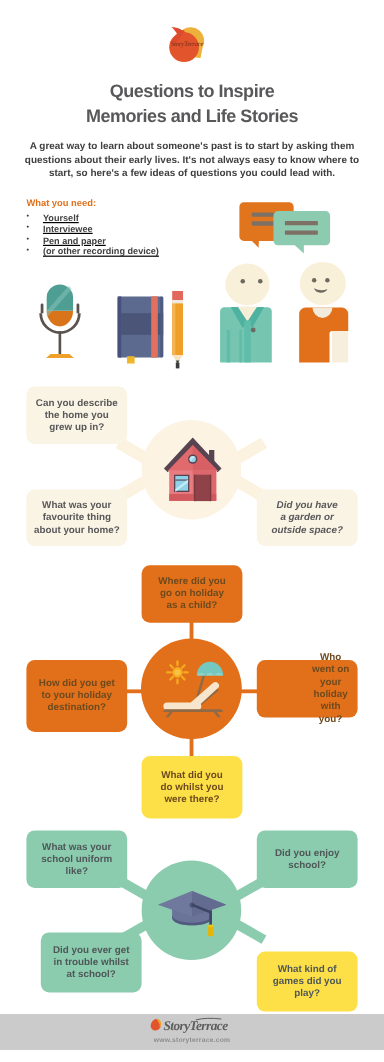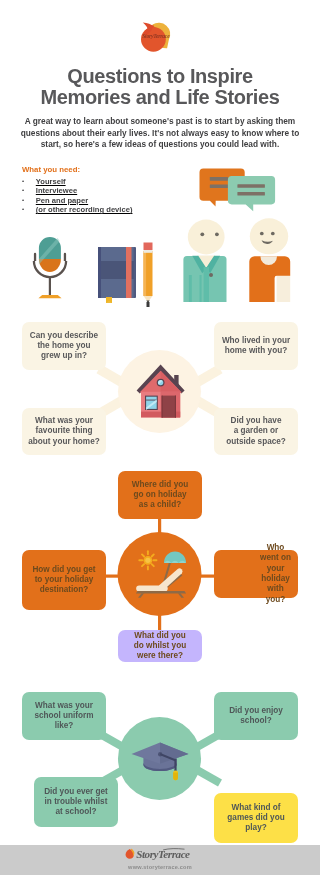--- a/index.html
+++ b/index.html
@@ -9,21 +9,21 @@
     font-family:"Liberation Sans",sans-serif;
     position:relative;overflow:hidden;
     -webkit-font-smoothing:antialiased;
   }
   .page{position:relative;width:320px;height:885px;background:#fff;}
   h1,p,ul,li{margin:0;padding:0;list-style:none;}
 
   
   .logo-top{position:absolute;left:50%;transform:translateX(-50%);top:17px;width:44px;height:36px;}
   .title{position:absolute;left:0;top:66px;width:320px;text-align:center;
-         font-size:20px;font-weight:bold;line-height:21.3px;color:#58585a;letter-spacing:-0.4px;}
+         font-size:15px;font-weight:bold;line-height:21.3px;color:#58585a;letter-spacing:-0.4px;}
   .intro{position:absolute;left:10px;top:116px;width:300px;text-align:center;
          font-size:8.3px;line-height:11.5px;color:#3f3f41;font-weight:bold;}
 
   
   .wyn-title{position:absolute;left:22px;top:165px;font-size:7.8px;font-weight:bold;color:#e2701a;}
   .wyn-list{position:absolute;left:22px;top:177px;width:200px;margin:0;padding:0;list-style:none;text-decoration:underline;}
   .wyn-item{position:relative;font-size:7.6px;line-height:9.4px;color:#3f3f41;font-weight:bold;padding-left:13.8px;white-space:nowrap;}
   .wyn-item .bullet{position:absolute;left:0px;top:0px;color:#3f3f41;font-size:6px;line-height:9.4px;}
 
   
@@ -147,27 +147,24 @@
         <line x1="99" y1="57" x2="130" y2="75"></line>
         <line x1="220" y1="57" x2="189" y2="75"></line>
         <line x1="99" y1="102" x2="130" y2="84"></line>
         <line x1="220" y1="102" x2="189" y2="84"></line>
       </g>
       <circle cx="159.5" cy="79.5" r="41.5" fill="#fdf3e3"></circle>
     </svg>
     <div class="qbox" style="left:22px;top:10px;height:48px;background:#faf4e4;color:#58585a;">
         <span>Can you describe<br>the home you<br>grew up in?</span>
       </div>
-    <div class="qbox" style="left:214px;top:10px;height:48px;background:#faf4e4;color:#58585a;">
-        <span>Who lived in your<br>home with you?</span>
-      </div>
     <div class="qbox" style="left:22px;top:96px;height:47px;background:#faf4e4;color:#58585a;">
         <span>What was your<br>favourite thing<br>about your home?</span>
       </div>
-    <div class="qbox" style="left:214px;top:96px;height:47px;background:#faf4e4;color:#58585a;">
+    <div class="qbox" style="left:214px;top:96px;height:47px;background:#faf4e4;color:#58585a;font-style:italic;">
         <span>Did you have<br>a garden or<br>outside space?</span>
       </div>
     <svg style="position:absolute;left:136px;top:51px;width:50px;height:56px;" viewBox="0 0 50 56">
       <rect x="38.2" y="12" width="4.4" height="17" fill="#574450"></rect>
       <path d="M24.6 1.5 L48.6 27.4 L45.4 30.6 L24.6 8.6 L3.8 30.6 L0.6 27.4 Z" fill="#584350"></path>
       <path d="M24.6 7.8 L45.6 29.6 L3.6 29.6 Z" fill="#e06a6c"></path>
       <path d="M24.6 7.8 L45.6 29.6 L24.6 29.6 Z" fill="#d85f63"></path>
       <rect x="5.0" y="28.8" width="39.2" height="25.6" fill="#e87c80"></rect>
       <rect x="24.6" y="28.8" width="19.6" height="25.6" fill="#dd676c"></rect>
       <rect x="5.0" y="48.6" width="39.2" height="5.8" fill="#d25a5f"></rect>
@@ -194,21 +191,21 @@
     </svg>
     <div class="qbox" style="left:118px;top:6px;height:48px;background:#e2701a;color:#6d4a1e;">
         <span>Where did you<br>go on holiday<br>as a child?</span>
       </div>
     <div class="qbox" style="left:22px;top:85px;height:60px;background:#e2701a;color:#6d4a1e;">
         <span>How did you get<br>to your holiday<br>destination?</span>
       </div>
     <div class="qbox" style="left:214px;top:85px;height:48px;background:#e2701a;color:#6d4a1e;padding-left:44px;">
         <span>Who went on<br>your holiday<br>with you?</span>
       </div>
-    <div class="qbox" style="left:118px;top:165px;height:32px;background:#c4b5fd;color:#6d4a1e;">
+    <div class="qbox" style="left:118px;top:165px;height:52px;background:#fde047;color:#6d4a1e;">
         <span>What did you<br>do whilst you<br>were there?</span>
       </div>
     <svg style="position:absolute;left:131px;top:84px;width:62px;height:50px;" viewBox="0 0 62 50">
       <g>
         <g stroke="#f4ac1e" stroke-width="1.9" stroke-linecap="round">
           <line x1="16.9" y1="2.2" x2="16.9" y2="5.2"></line>
             <line x1="16.9" y1="17.4" x2="16.9" y2="20.4"></line>
           <line x1="8.3" y1="11.3" x2="11.3" y2="11.3"></line>
             <line x1="22.5" y1="11.3" x2="25.5" y2="11.3"></line>
           <line x1="11.0" y1="5.4" x2="13.1" y2="7.5"></line>

